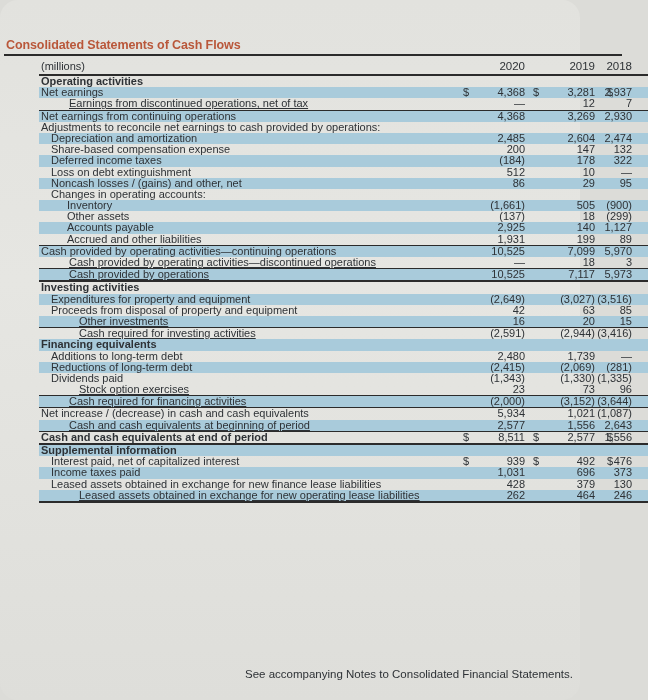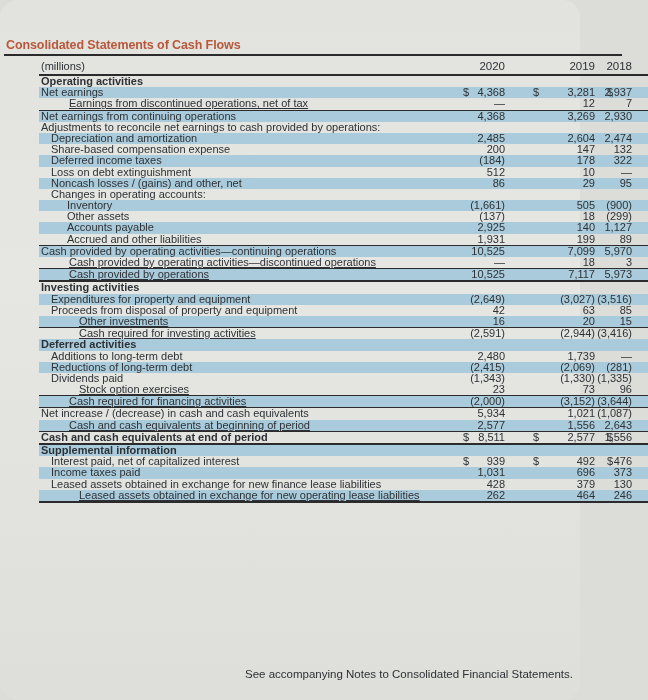--- a/index.html
+++ b/index.html
@@ -34,21 +34,21 @@
   .row.shade { background: #a9cbdb; }
   .row.ul { border-bottom: 1px solid #2b2b2b; }
   .row.dul { border-bottom: 2px solid #2b2b2b; }
   .row.hdr-rule { border-bottom: 2px solid #2b2b2b; }
   .lbl { position: absolute; left: 2px; top: 0; }
   .lbl.i1 { left: 12px; }
   .lbl.i2 { left: 28px; }
   .lbl.b { font-weight: bold; }
   .lbl.u { text-decoration: underline; padding-left: 28px; }
   .v { position: absolute; top: 0; text-align: right; width: 70px; }
-  .c1 { left: 396px; }
+  .c1 { left: 416px; }
   .c2 { left: 486px; }
   .c3 { left: 523px; }
   .dol { position: absolute; top: 0; }
   .d1 { left: 424px; }
   .d2 { left: 494px; }
   .d3 { left: 568px; }
   .note {
     position: absolute; left: 245px; top: 668px; font-size: 11.5px; color: #2e3236;
   }
   .hdr .v { font-size: 11.5px; }
@@ -204,21 +204,21 @@
           <span class="v c2">20</span>
           <span class="v c3">15</span>
         </div>
         <div class="row">
           <span class="lbl i1 u">Cash required for investing activities</span>
           <span class="v c1">(2,591)</span>
           <span class="v c2">(2,944)</span>
           <span class="v c3">(3,416)</span>
         </div>
         <div class="row shade">
-          <span class="lbl b">Deferred activities</span>
+          <span class="lbl b">Financing equivalents</span>
           <span class="v c1"></span>
           <span class="v c2"></span>
           <span class="v c3"></span>
         </div>
         <div class="row">
           <span class="lbl i1">Additions to long-term debt</span>
           <span class="v c1">2,480</span>
           <span class="v c2">1,739</span>
           <span class="v c3">—</span>
         </div>

